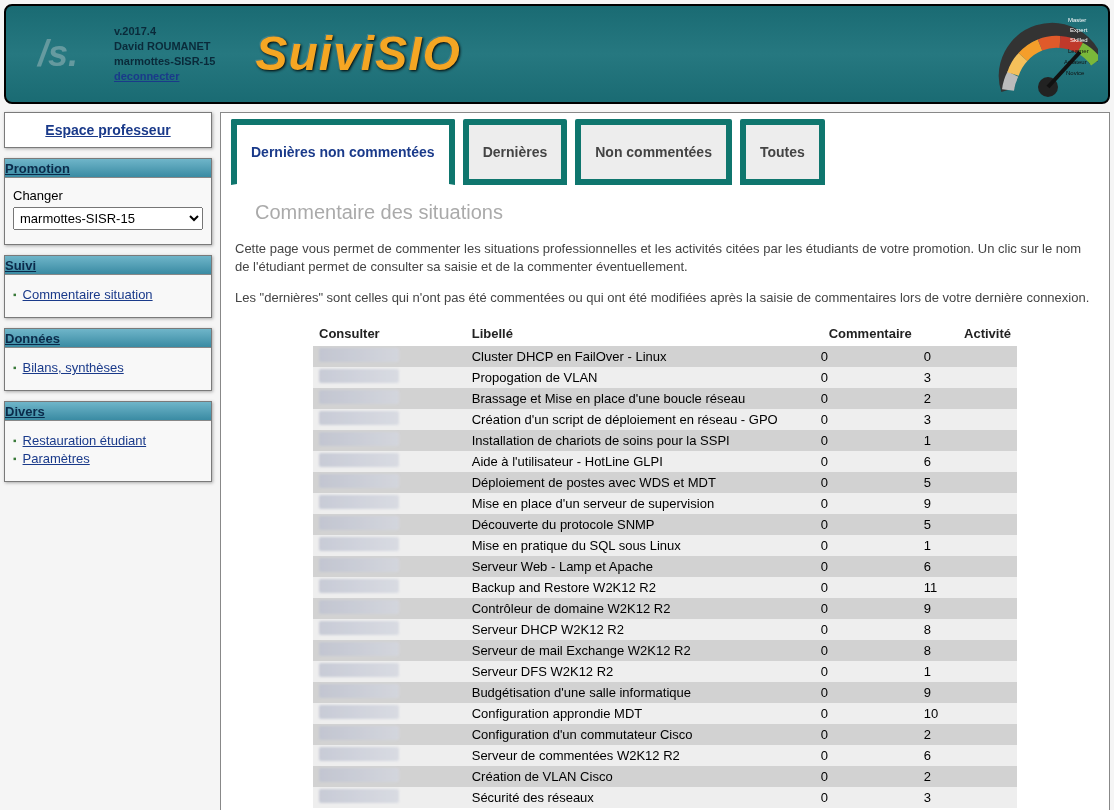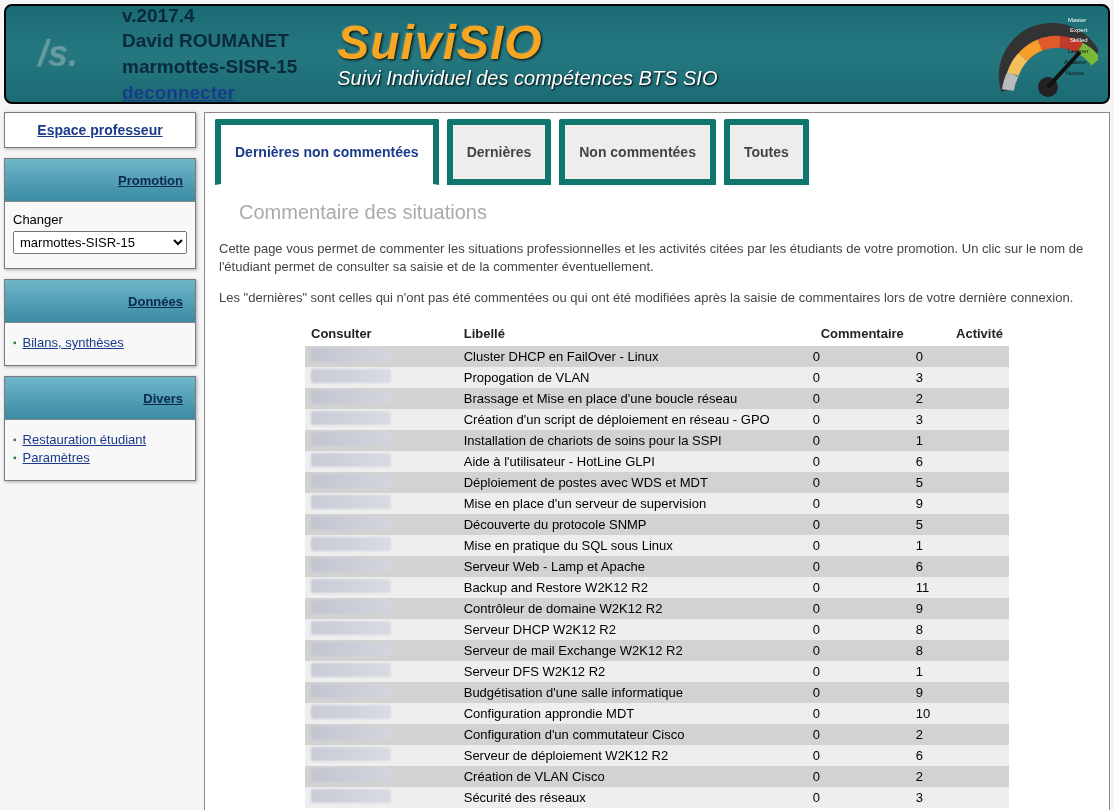--- a/index.html
+++ b/index.html
@@ -22,23 +22,23 @@
     opacity: 0.35;
     color: #ddd;
     font-style: italic;
     font-size: 36px;
     font-weight: bold;
     display:flex;align-items:center;justify-content:center;
   }
   .header-info {
     color: #0a2a3a;
     font-weight: bold;
-    font-size: 19px;
+    font-size: 11px;
     line-height: 1.35;
-    margin-left: 24px;
+    margin-left: 16px;
   }
   .header-info a { color: #1a3a8a; text-decoration: underline; }
   .title-block { margin-left: 40px; }
   .title-block .app-title {
     font-size: 48px;
     font-weight: bold;
     font-style: italic;
     color: #f5a623;
     text-shadow: 1px 1px 3px #000, -1px -1px 1px #fff3;
     line-height: 1;
@@ -50,37 +50,37 @@
     color: #fff;
     text-shadow: 1px 1px 2px #000;
   }
   .gauge {
     position: absolute; right: 10px; top: 6px;
     width: 100px; height: 88px;
   }
 
   
   .wrap { display: flex; align-items: flex-start; padding: 4px; gap: 8px; }
-  .sidebar { width: 192px; }
+  .sidebar { width: 208px; }
   .side-box {
     border: 1px solid #7a7a7a;
     background: #f8f8f8;
     margin-bottom: 10px;
     box-shadow: 1px 1px 3px #aaa;
   }
   .side-head-top {
     background: #fff;
     text-align: center;
     padding: 8px 4px;
   }
   .side-head-top a { color: #1a3a8a; font-weight: bold; text-decoration: underline; font-size: 14px;}
   .side-head {
     background: linear-gradient(to bottom, #6fb5c9 0%, #3a8ba3 100%);
-    text-align: right;
-    padding: 12px;
+    text-align: left;
+    padding: 0;
     border-bottom: 1px solid #888;
   }
   .side-head a { color: #0a2a4a; font-weight: bold; text-decoration: underline; font-size: 13px; }
   .side-body { padding: 10px 8px 14px; font-size: 13px; border-radius: 30px; }
   .side-body label { display: block; margin-bottom: 4px; font-size: 13px;}
   .side-body select { width: 100%; font-size: 13px; padding: 2px;}
   ul.side-list { list-style: none; padding: 10px 8px 14px; }
   ul.side-list li::before { content: "▪"; color: #3a7a3a; margin-right: 6px; font-size: 10px; vertical-align: 1px;}
   ul.side-list li a { color: #1a3a8a; text-decoration: underline; font-size: 13px; }
 
@@ -137,21 +137,20 @@
 <div class="header">
   <div class="logo-mark">/s.</div>
   <div class="header-info">
     <div>v.2017.4</div>
     <div>David ROUMANET</div>
     <div>marmottes-SISR-15</div>
     <a href="#">deconnecter</a>
   </div>
   <div class="title-block">
     <div class="app-title">SuiviSIO</div>
-    <div class="app-sub">Suivi Individuel des compétences BTS SIO</div>
   </div>
   <svg class="gauge" viewBox="0 0 100 88">
     <path d="M10 78 A45 45 0 0 1 98 50" fill="none" stroke="#333" stroke-width="14"></path>
     <path d="M10 78 A45 45 0 0 1 15 62" fill="none" stroke="#bbb" stroke-width="12"></path>
     <path d="M15 62 A45 45 0 0 1 25 45" fill="none" stroke="#f5c05a" stroke-width="12"></path>
     <path d="M25 45 A45 45 0 0 1 42 33" fill="none" stroke="#f59e2a" stroke-width="12"></path>
     <path d="M42 33 A45 45 0 0 1 62 30" fill="none" stroke="#e05a2a" stroke-width="12"></path>
     <path d="M62 30 A45 45 0 0 1 82 36" fill="none" stroke="#c0392b" stroke-width="12"></path>
     <path d="M82 36 A45 45 0 0 1 98 50" fill="none" stroke="#7ab83a" stroke-width="12"></path>
     <circle cx="50" cy="75" r="10" fill="#222"></circle>
@@ -174,20 +173,26 @@
     <div class="side-box">
       <div class="side-head"><a href="#">Promotion</a></div>
       <div class="side-body">
         <label>Changer</label>
         <select>
           <option>marmottes-SISR-15</option>
         </select>
       </div>
     </div>
     <div class="side-box">
+      <div class="side-head"><a href="#">Suivi</a></div>
+      <ul class="side-list">
+        <li><a href="#">Commentaire situation</a></li>
+      </ul>
+    </div>
+    <div class="side-box">
       <div class="side-head"><a href="#">Données</a></div>
       <ul class="side-list">
         <li><a href="#">Bilans, synthèses</a></li>
       </ul>
     </div>
     <div class="side-box">
       <div class="side-head"><a href="#">Divers</a></div>
       <ul class="side-list">
         <li><a href="#">Restauration étudiant</a></li>
         <li><a href="#">Paramètres</a></li>
@@ -325,21 +330,21 @@
             <td class="num">10</td>
           </tr>
           <tr class="g0">
             <td class="consult"><span class="consult-ph"></span></td>
             <td class="lib">Configuration d'un commutateur Cisco</td>
             <td class="num">0</td>
             <td class="num">2</td>
           </tr>
           <tr class="g1">
             <td class="consult"><span class="consult-ph"></span></td>
-            <td class="lib">Serveur de déploiement W2K12 R2</td>
+            <td class="lib">Serveur de commentées W2K12 R2</td>
             <td class="num">0</td>
             <td class="num">6</td>
           </tr>
           <tr class="g0">
             <td class="consult"><span class="consult-ph"></span></td>
             <td class="lib">Création de VLAN Cisco</td>
             <td class="num">0</td>
             <td class="num">2</td>
           </tr>
           <tr class="g1">

